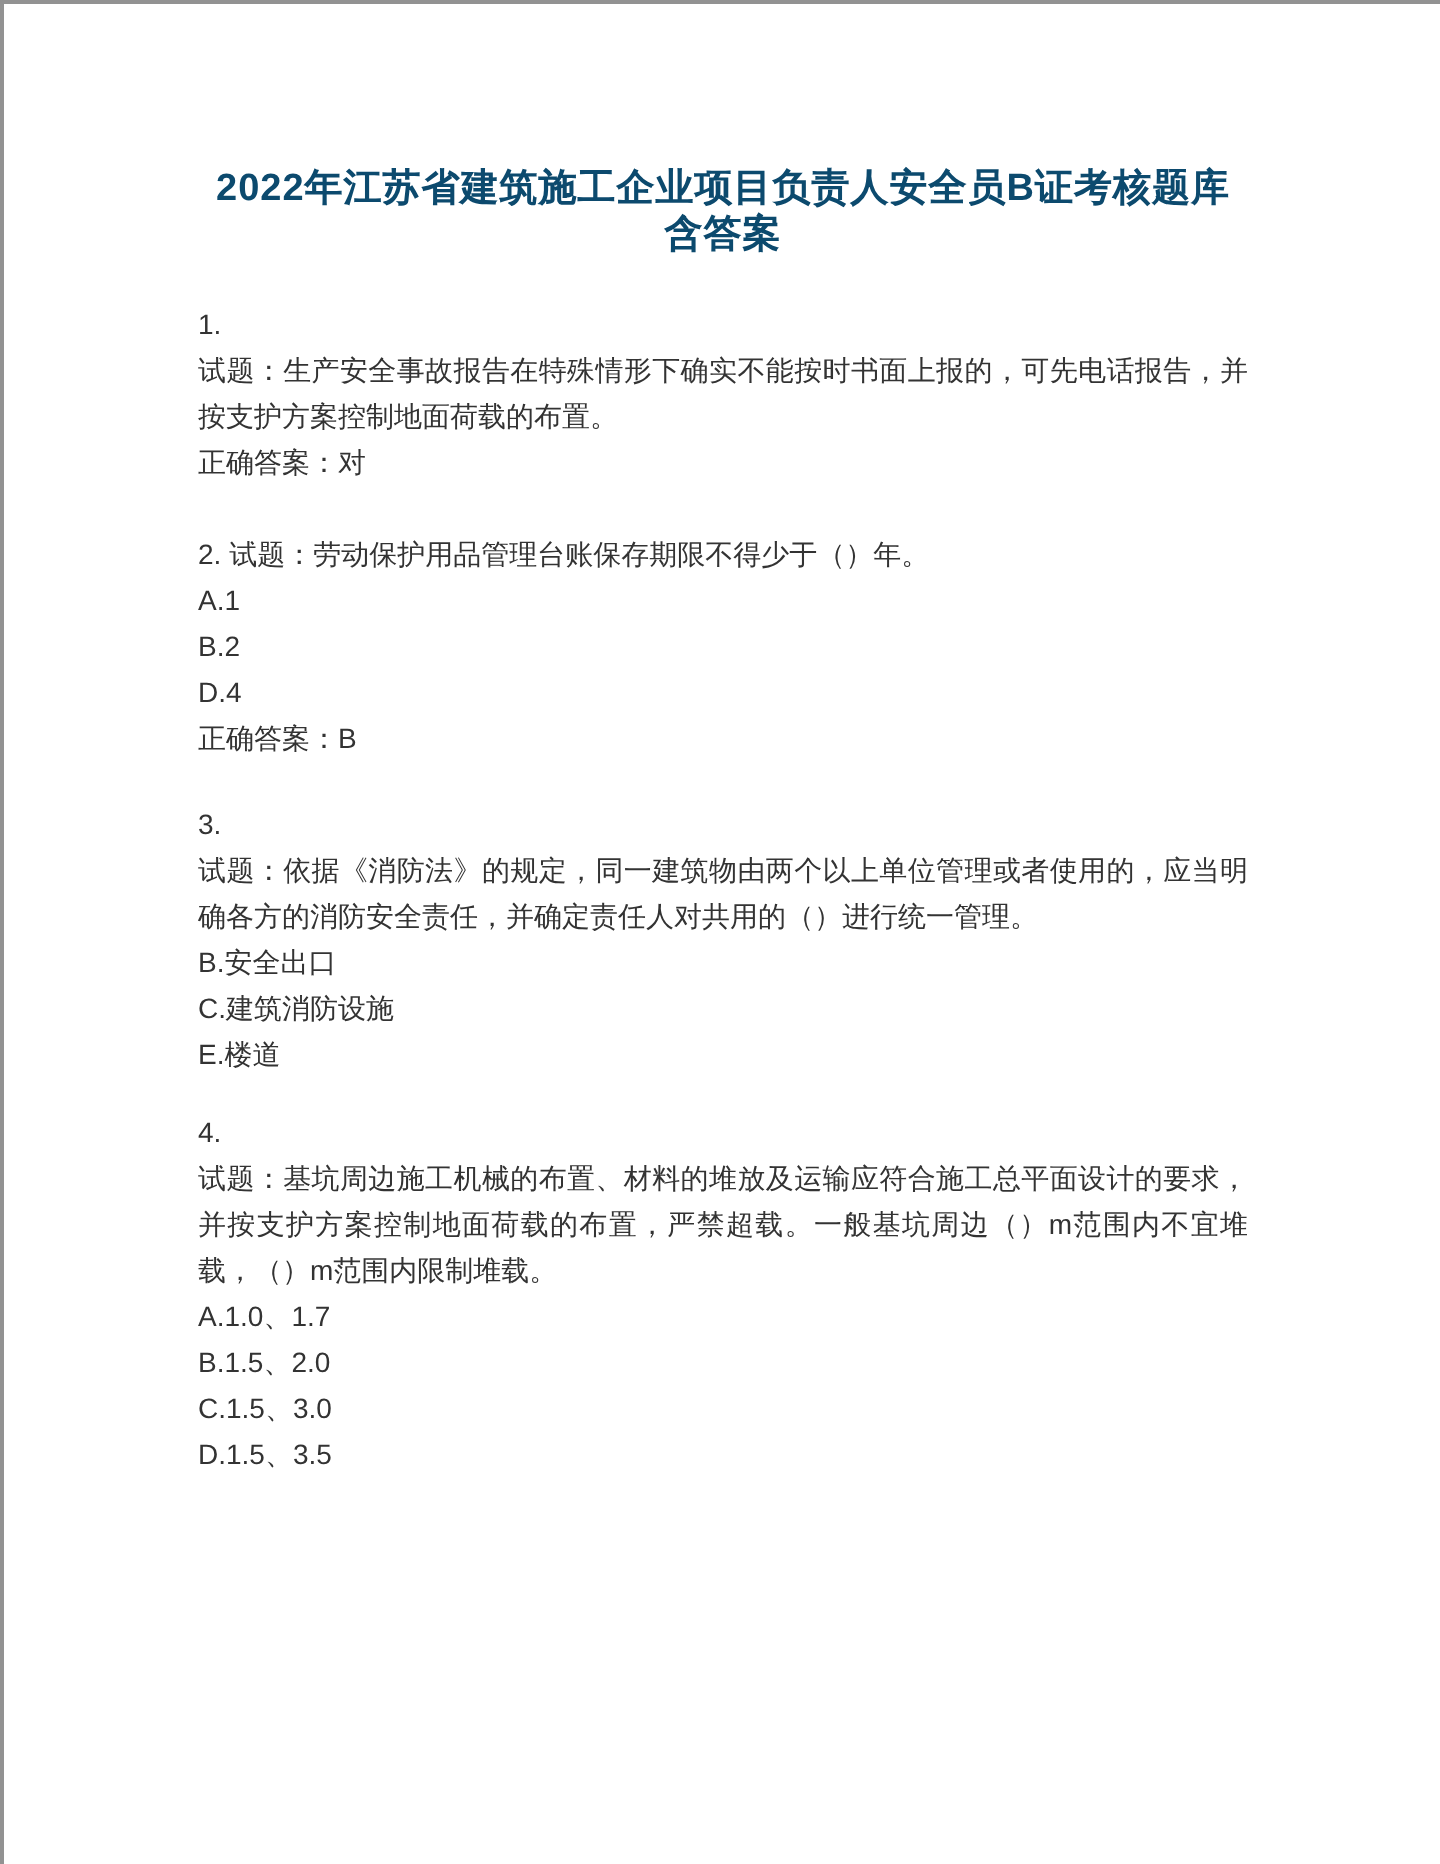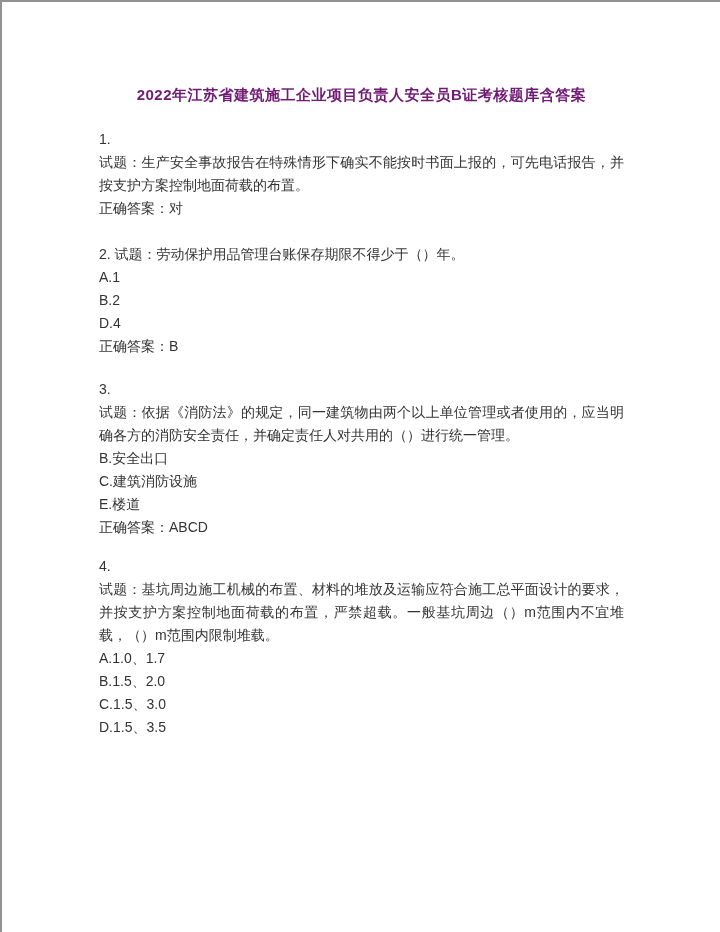--- a/index.html
+++ b/index.html
@@ -21,23 +21,23 @@
   }
   .content {
     box-sizing: border-box;
     padding: 81px 96px 0 97px;
     font-size: 14px;
     line-height: 23px;
   }
   .doc-title {
     text-align: center;
     font-weight: bold;
-    font-size: 15px;
+    font-size: 19px;
     letter-spacing: 0.5px;
-    color: #701a75;
+    color: #0c4a6e;
     margin: 0 0 22px 0;
   }
   .q {
     margin: 0;
   }
   .q-number {
     margin: 0;
   }
   .q-text {
     margin: 0;
@@ -76,21 +76,20 @@
       <div class="option">D.4</div>
       <div class="answer">正确答案：B</div>
     </div>
 
     <div class="q mt-q3">
       <div class="q-number">3.</div>
       <div class="q-text">试题：依据《消防法》的规定，同一建筑物由两个以上单位管理或者使用的，应当明确各方的消防安全责任，并确定责任人对共用的（）进行统一管理。</div>
       <div class="option">B.安全出口</div>
       <div class="option">C.建筑消防设施</div>
       <div class="option">E.楼道</div>
-      <div class="answer">正确答案：ABCD</div>
     </div>
 
     <div class="q mt-q4">
       <div class="q-number">4.</div>
       <div class="q-text">试题：基坑周边施工机械的布置、材料的堆放及运输应符合施工总平面设计的要求，并按支护方案控制地面荷载的布置，严禁超载。一般基坑周边（）m范围内不宜堆载，（）m范围内限制堆载。</div>
       <div class="option">A.1.0、1.7</div>
       <div class="option">B.1.5、2.0</div>
       <div class="option">C.1.5、3.0</div>
       <div class="option">D.1.5、3.5</div>
     </div>

